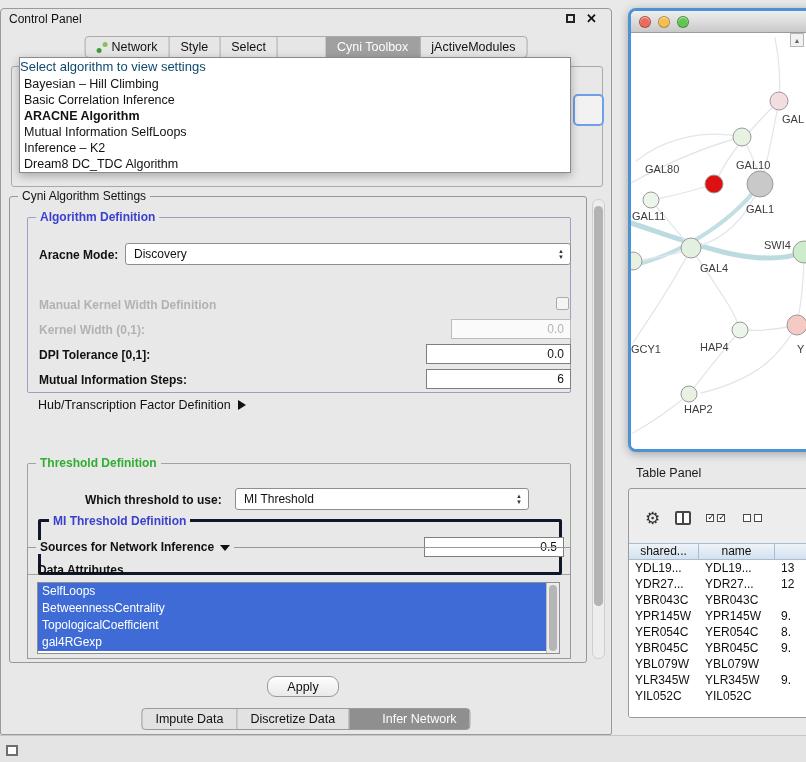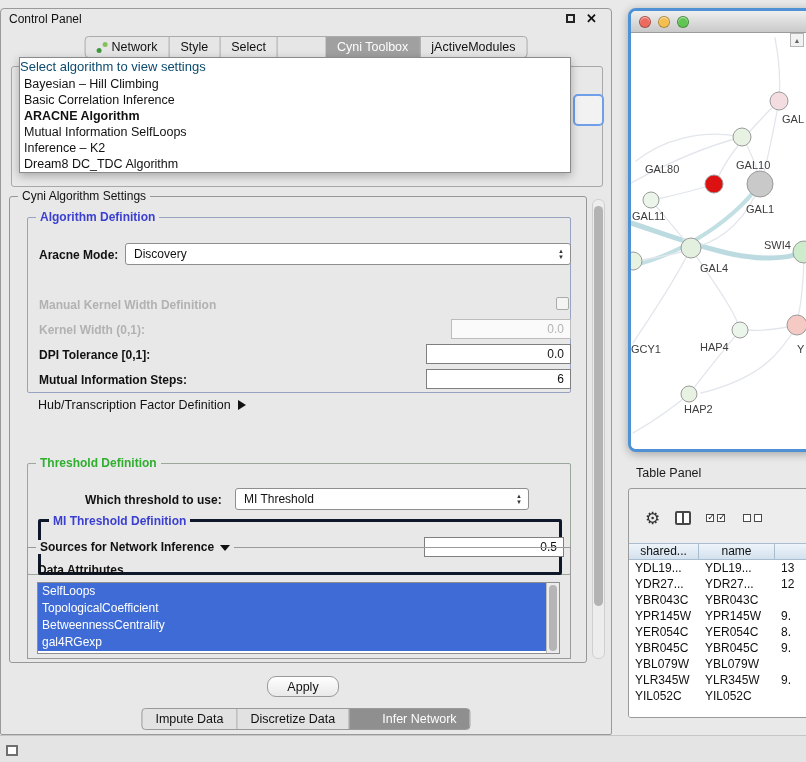--- a/index.html
+++ b/index.html
@@ -219,22 +219,22 @@
           <span class="blbl" style="left:11px; top:19px">Mutual Information Threshold:</span>
           <div class="field" style="left:383px; top:15px; width:140px">0.5</div>
         </div>
       </div>
 
       <div class="sources-box">
         <span class="legend blackbold"><span>Sources for Network Inference</span><span class="tri-down"></span></span>
         <span class="blbl" style="left:10px; top:14px">Data Attributes</span>
         <div class="attr-list">
           <div class="attr-item">SelfLoops</div>
+            <div class="attr-item">BetweennessCentrality</div>
             <div class="attr-item">TopologicalCoefficient</div>
-            <div class="attr-item">BetweennessCentrality</div>
             <div class="attr-item">gal4RGexp</div>
             <div class="list-scrollbar">
               <div class="thumb"></div>
             </div>
         </div>
       </div>
     </div>
 
     <div class="settings-scrollbar">
       <div class="thumb"></div>

